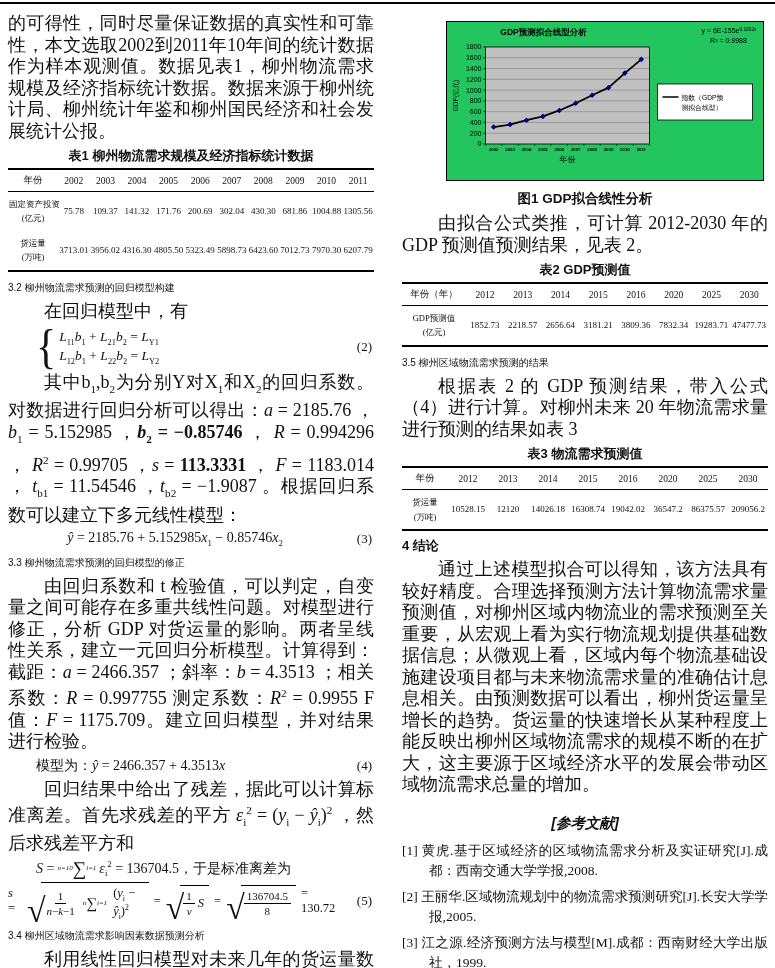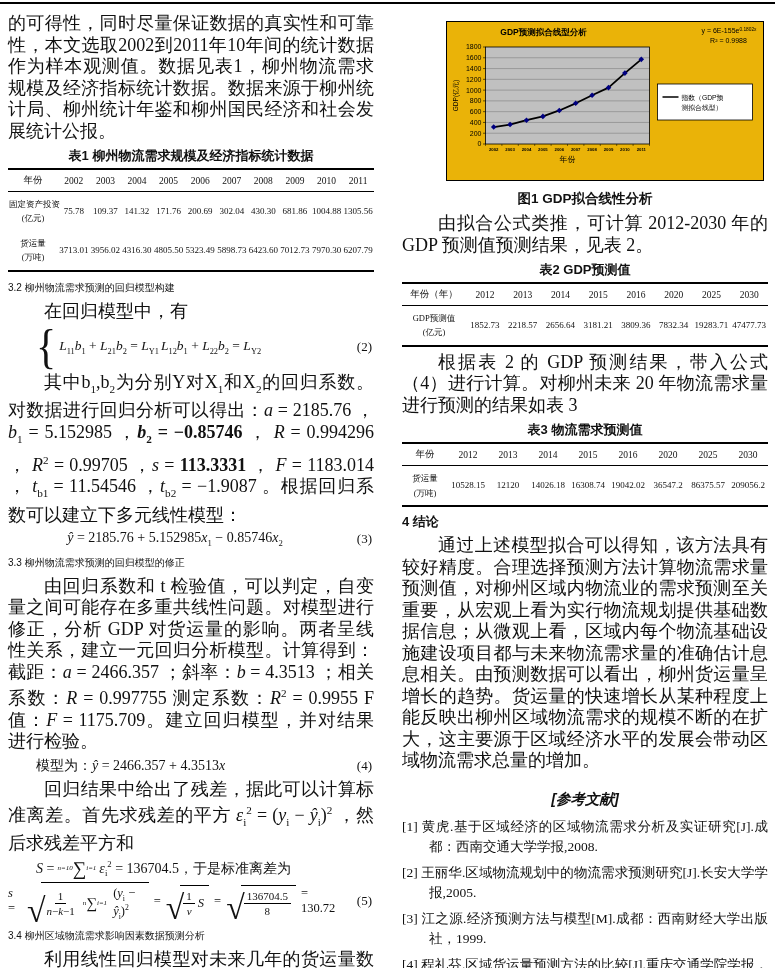--- a/index.html
+++ b/index.html
@@ -26,35 +26,35 @@
   .t3 th:first-child{width:46px;}
 
   .eqrow{display:flex;align-items:center;position:relative;font-size:14px;margin:4px 0;padding-right:32px;}
   .eqrow .eqnum{position:absolute;right:2px;font-size:13px;}
   .eq-center{justify-content:center;}
   .eq-indent{padding-left:2em;}
   .math{font-family:"Liberation Serif",serif;}
   sub,sup{font-size:0.62em;}
   .brace{line-height:1;margin-right:3px;display:inline-block;transform:scaleY(1.15);}
   .brace::before{content:"{";font-size:42px;font-weight:300;}
-  .eqlines{display:flex;flex-direction:row;gap:2px;font-size:13.5px;}
+  .eqlines{display:flex;flex-direction:column;gap:2px;font-size:13.5px;}
   .frac{display:inline-flex;flex-direction:column;align-items:center;font-size:11px;line-height:1.3;vertical-align:middle;}
   .frac .fnum{padding:0 3px;border-bottom:1px solid #000;}
   .frac .fden{padding:0 2px;}
   .sum{display:inline-flex;flex-direction:row;align-items:center;line-height:1;margin:0 3px;vertical-align:middle;}
   .sum .lim{font-size:7px;font-style:italic;}
   .sum .sig{font-size:15px;}
   .sumline{padding-left:2em;}
   .sumline .sum .sig{font-size:19px;}
   .sqrt{display:inline-flex;align-items:flex-end;margin:0 2px;}
   .sqrt::before{content:"√";font-size:2.7em;line-height:0.8;margin-right:-4px;font-weight:300;transform:translateY(3px);}
   .sqrt .under{border-top:1.2px solid #000;display:inline-flex;align-items:center;gap:3px;padding:3px 5px 0 3px;}
   .eq5{font-size:12.5px;gap:3px;}
 
-  .figbox{margin-left:44px;margin-top:8px;width:318px;height:160px;border:1px solid #000;background:#eab308;}
+  .figbox{margin-left:44px;margin-top:8px;width:318px;height:160px;border:1px solid #000;background:#22c55e;}
   .figcap{font-family:"Liberation Sans",sans-serif;font-weight:bold;font-size:13.5px;text-align:center;margin:9px 0 5px;}
   .refhead{font-family:"Liberation Sans",sans-serif;font-weight:bold;font-size:14.5px;text-align:center;margin:18px 0 8px;font-style:italic;}
   .ref{font-size:13.5px;line-height:20.5px;padding-left:27px;text-indent:-27px;text-align:justify;margin-bottom:5px;}
 </style>
 </head>
 <body>
 
 <div class="page">
   <div class="toprule"></div>
 
@@ -296,20 +296,21 @@
             <td>2656.64</td>
             <td>3181.21</td>
             <td>3809.36</td>
             <td>7832.34</td>
             <td>19283.71</td>
             <td>47477.73</td>
           </tr>
         </tbody>
       </table>
 
+    <div class="secheading">3.5 柳州区域物流需求预测的结果</div>
     <p class="body indent">根据表 2 的 GDP 预测结果，带入公式（4）进行计算。对柳州未来 20 年物流需求量进行预测的结果如表 3</p>
 
     <div class="tablecap">表3  物流需求预测值</div>
     <table class="datatable t3">
         <thead>
           <tr>
             <th>年份</th>
             <th>2012</th>
             <th>2013</th>
             <th>2014</th>

